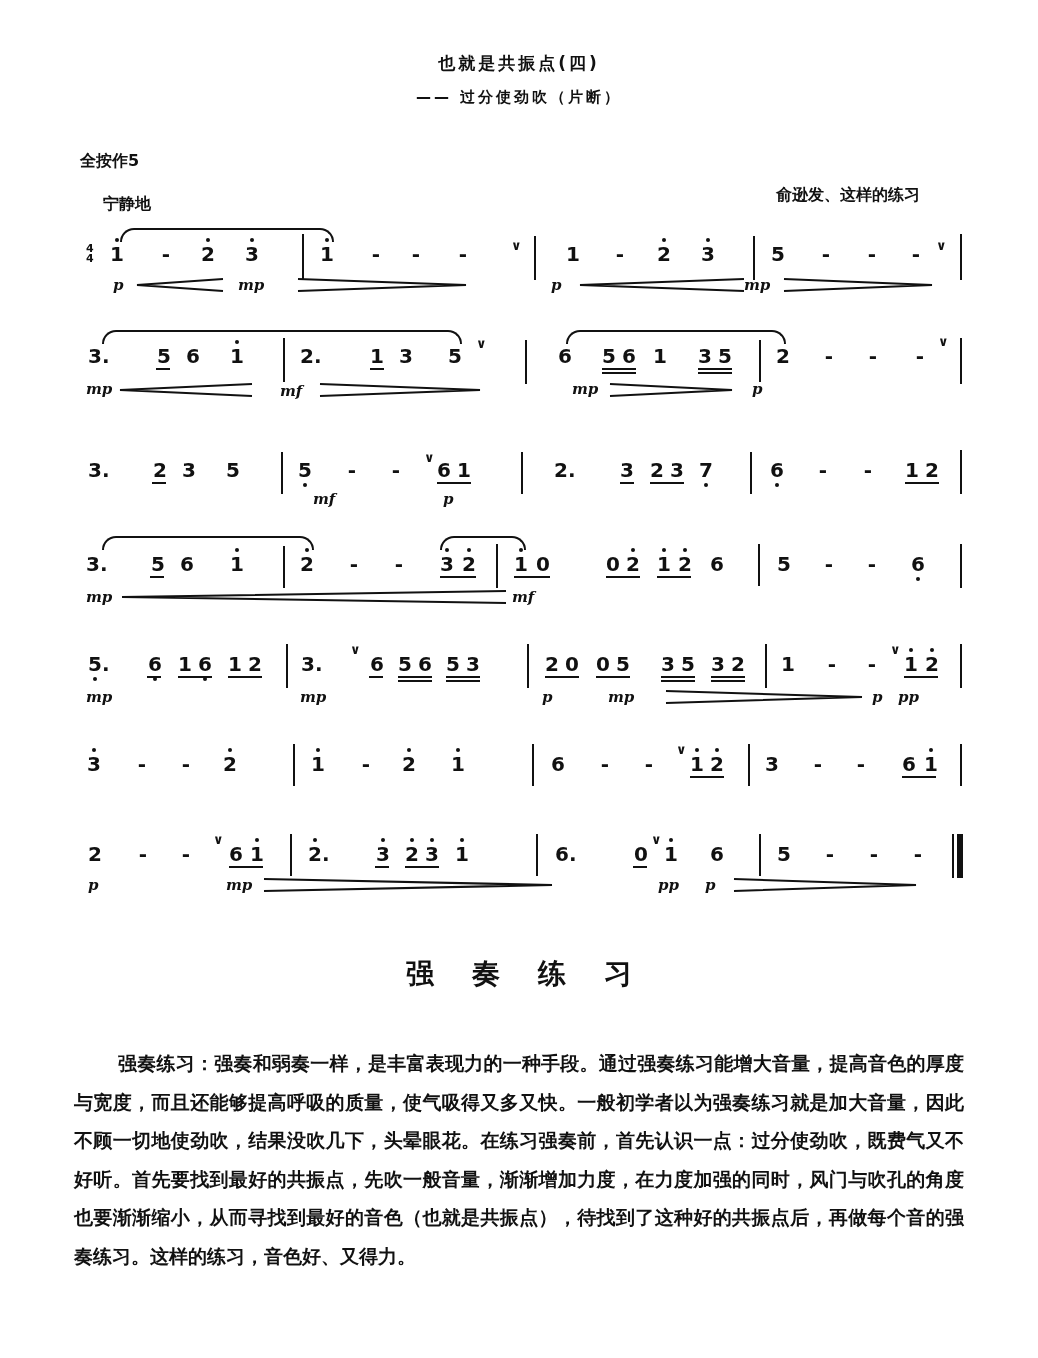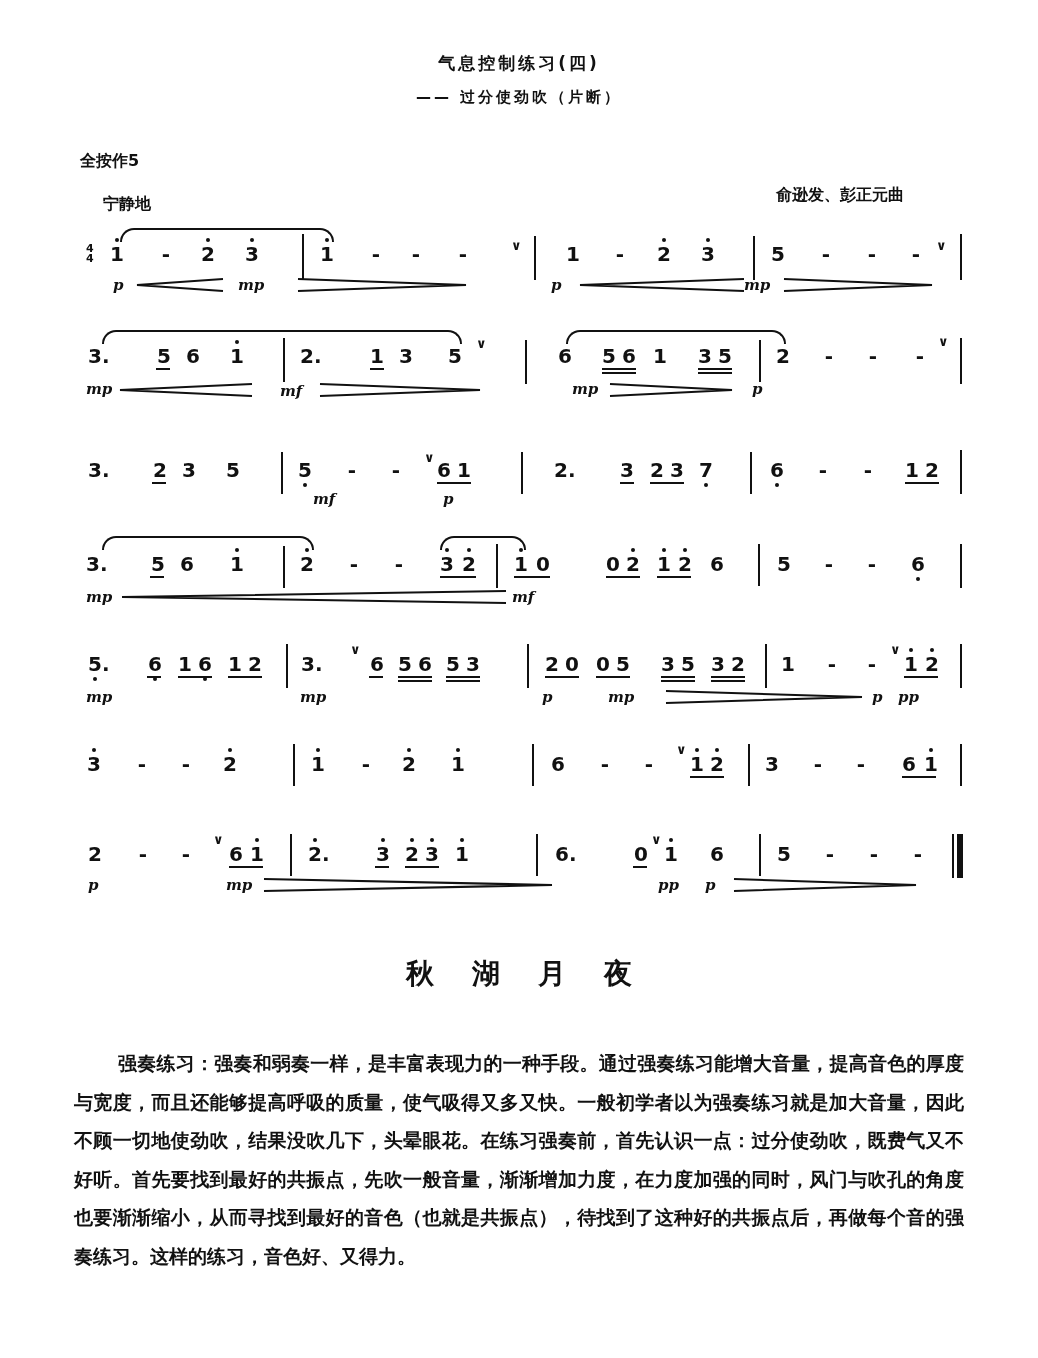--- a/index.html
+++ b/index.html
@@ -33,25 +33,25 @@
     .timesig { position: absolute; font-weight: bold; font-size: 11px; line-height: 10px; text-align: center; }
     .section-title { left: 0; width: 1038px; text-align: center; top: 955px; font-size: 28px; font-weight: bold; letter-spacing: 38px; padding-left: 38px; box-sizing: border-box; }
     .para {
       left: 74px; width: 890px; top: 1044px; font-size: 19px; line-height: 38.5px;
       font-weight: bold; text-indent: 44px; text-align: justify;
     }
   </style>
 </head>
 <body>
 
-<div class="abs title t1">气息控制练习(四)</div>
+<div class="abs title t1">也就是共振点(四)</div>
 <div class="abs title t2">—— 过分使劲吹（片断）</div>
 <div class="abs meta" style="left:80px;top:151px;">全按作5</div>
 <div class="abs meta" style="left:103px;top:194px;">宁静地</div>
-<div class="abs meta" style="left:776px;top:185px;">俞逊发、彭正元曲</div>
+<div class="abs meta" style="left:776px;top:185px;">俞逊发、这样的练习</div>
 
 <div class="row" style="top:226px;">
   <div class="timesig" style="left:86px;top:18px;">4<br>4</div>
   <div class="slur" style="left:120px;top:2px;width:210px;"></div>
   <div class="note" style="left:110px;top:16px;"><span class="dt"></span><span>1</span></div>
   <div class="note" style="left:160px;top:16px;">-</div>
   <div class="note" style="left:201px;top:16px;"><span class="dt"></span><span>2</span></div>
   <div class="note" style="left:245px;top:16px;"><span class="dt"></span><span>3</span></div>
   <div class="bar" style="left:302px;top:8px;height:46px;"></div>
   <div class="note" style="left:320px;top:16px;"><span class="dt"></span><span>1</span></div>
@@ -333,14 +333,14 @@
   <svg class="hair" style="left:262px;top:50px;" width="292" height="14">
       <polyline points="2,1 290,7 2,13" fill="none" stroke="#111" stroke-width="2"></polyline>
     </svg>
   <div class="dyn" style="left:658px;top:48px;">pp</div>
   <div class="dyn" style="left:705px;top:48px;">p</div>
   <svg class="hair" style="left:732px;top:50px;" width="186" height="14">
       <polyline points="2,1 184,7 2,13" fill="none" stroke="#111" stroke-width="2"></polyline>
     </svg>
 </div>
 
-<div class="abs section-title">秋湖月夜</div>
+<div class="abs section-title">强奏练习</div>
 <div class="abs para">强奏练习：强奏和弱奏一样，是丰富表现力的一种手段。通过强奏练习能增大音量，提高音色的厚度与宽度，而且还能够提高呼吸的质量，使气吸得又多又快。一般初学者以为强奏练习就是加大音量，因此不顾一切地使劲吹，结果没吹几下，头晕眼花。在练习强奏前，首先认识一点：过分使劲吹，既费气又不好听。首先要找到最好的共振点，先吹一般音量，渐渐增加力度，在力度加强的同时，风门与吹孔的角度也要渐渐缩小，从而寻找到最好的音色（也就是共振点），待找到了这种好的共振点后，再做每个音的强奏练习。这样的练习，音色好、又得力。</div>
 
 </body></html>

